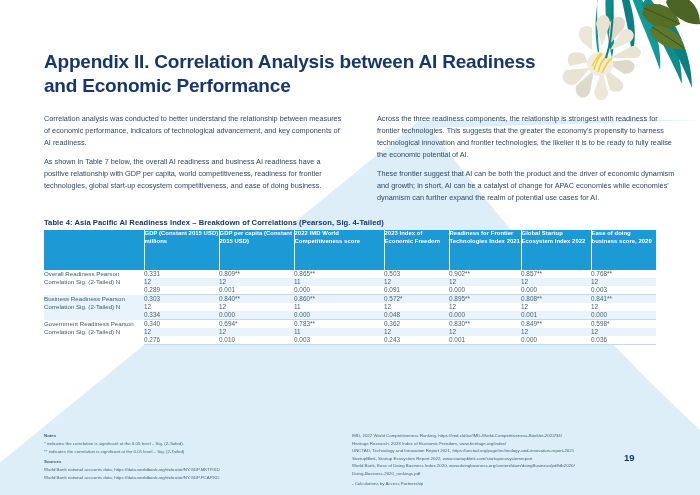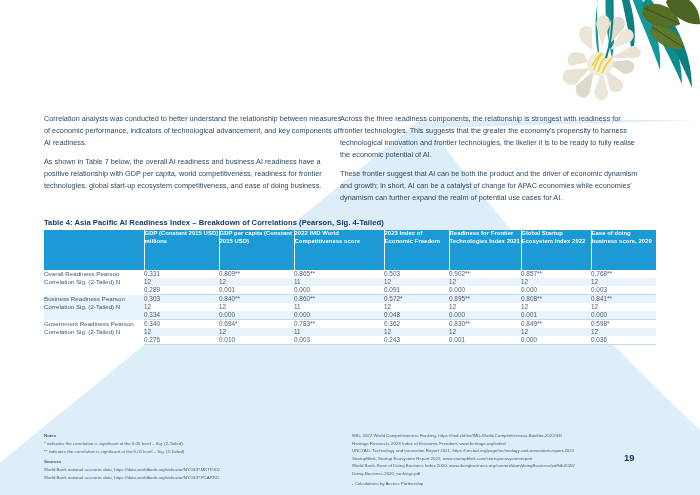--- a/index.html
+++ b/index.html
@@ -58,21 +58,21 @@
   
   .body-col {
     position: absolute;
     top: 113px;
     width: 302px;
     font-size: 7.3px;
     line-height: 1.65;
     color: #2f4a63;
   }
   #col-left  { left: 44px; }
-  #col-right { left: 340px; }
+  #col-right { left: 377px; }
   .body-col p { margin: 0 0 7px 0; }
 
   
   #table-caption {
     position: absolute;
     left: 44px;
     top: 218px;
     font-size: 7.6px;
     font-weight: bold;
     color: #17376b;
@@ -196,21 +196,22 @@
     <path d="M58 72 C 60 64, 63 59, 67 56" stroke="#f2d22a" stroke-width="1.6" fill="none"></path>
     <path d="M62 73 C 65 66, 68 61, 72 58" stroke="#f2d22a" stroke-width="1.6" fill="none"></path>
     <path d="M52 66 C 55 60, 58 56, 61 53" stroke="#f2d22a" stroke-width="1.4" fill="none"></path>
   </g>
   <path d="M66 58 C 72 40, 74 20, 72 -12" stroke="#0d7f80" stroke-width="2" fill="none"></path>
 </svg>
 
 <div id="content">
 
   <div id="page-title">
-    <br>
+    <span>Appendix II. Correlation Analysis between AI Readiness</span><br>
+    <span>and Economic Performance</span>
   </div>
 
   <div class="body-col" id="col-left">
     <p>Correlation analysis was conducted to better understand the relationship between measures of economic performance, indicators of technological advancement, and key components of AI readiness.</p>
     <p>As shown in Table 7 below, the overall AI readiness and business AI readiness have a positive relationship with GDP per capita, world competitiveness, readiness for frontier technologies, global start-up ecosystem competitiveness, and ease of doing business.</p>
   </div>
 
   <div class="body-col" id="col-right">
     <p>Across the three readiness components, the relationship is strongest with readiness for frontier technologies. This suggests that the greater the economy's propensity to harness technological innovation and frontier technologies, the likelier it is to be ready to fully realise the economic potential of AI.</p>
     <p>These frontier suggest that AI can be both the product and the driver of economic dynamism and growth; in short, AI can be a catalyst of change for APAC economies while economies' dynamism can further expand the realm of potential use cases for AI.</p>

